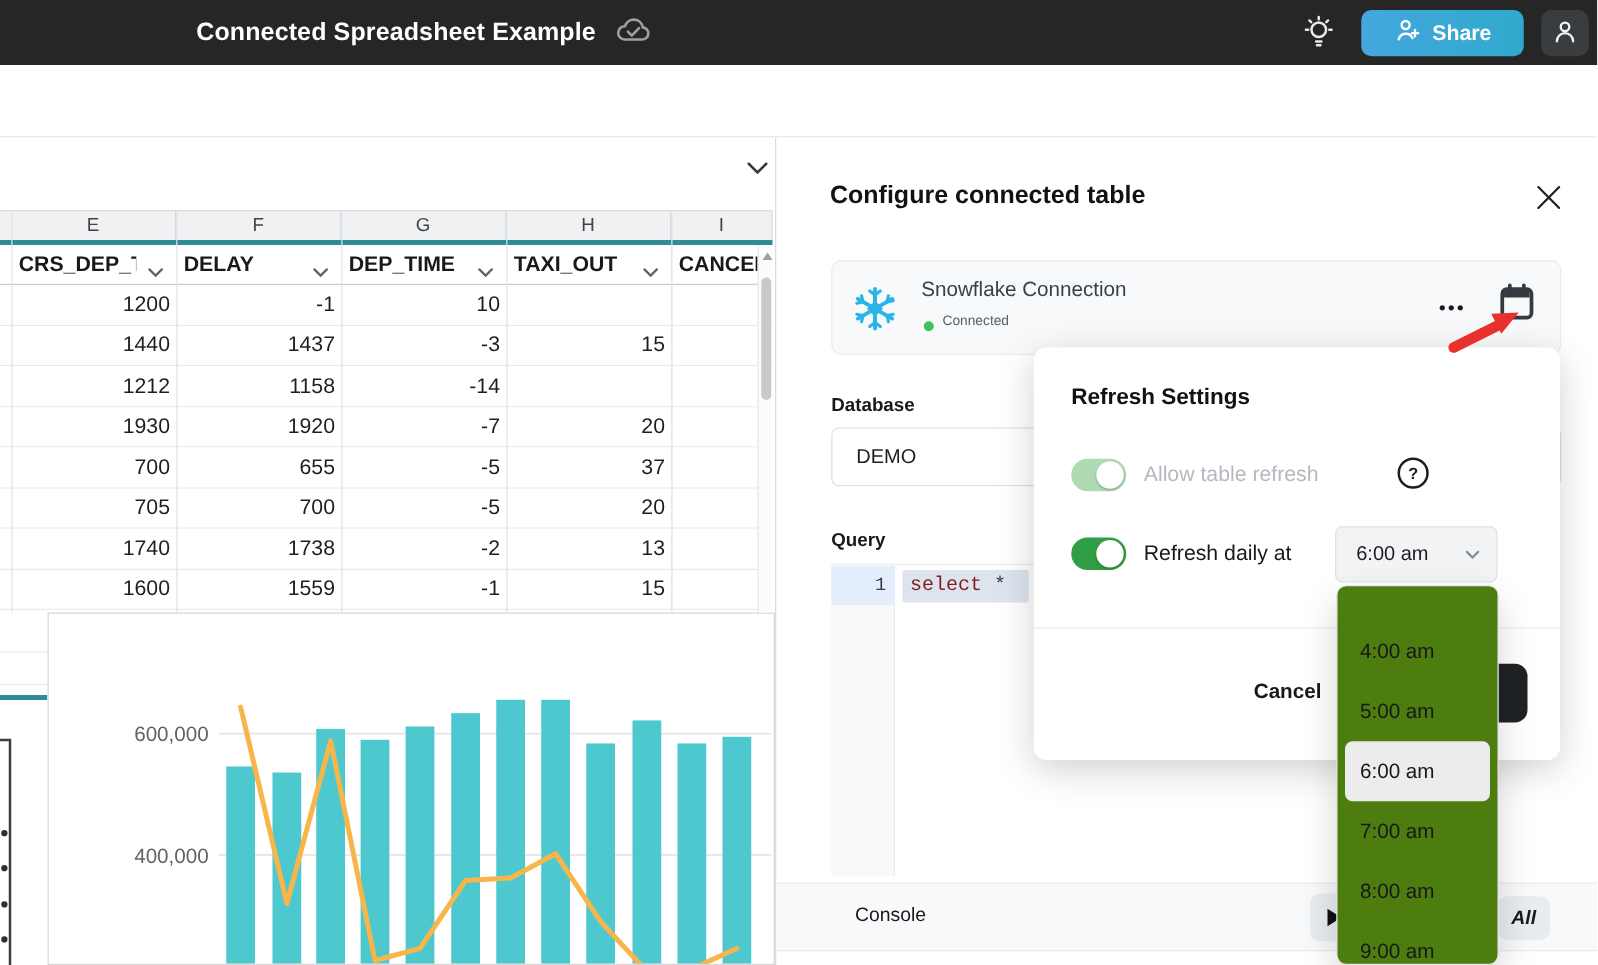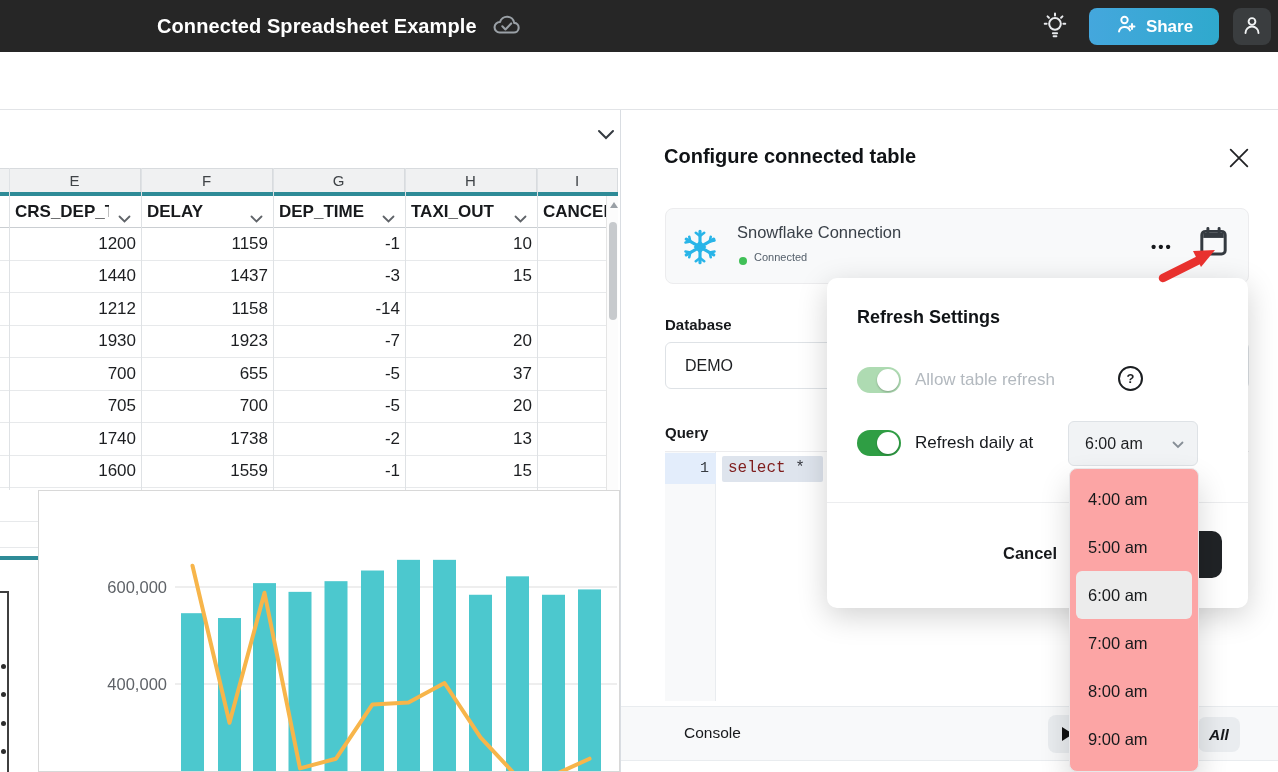--- a/index.html
+++ b/index.html
@@ -101,22 +101,22 @@
   .help { position:absolute; left:291px; top:88px; width:25px; height:25px; border:2px solid #1b1e21; border-radius:50%;
           display:flex; align-items:center; justify-content:center; font-size:13px; font-weight:700; color:#1b1e21; cursor:pointer; }
   .time-select { position:absolute; left:241px; top:143px; width:130px; height:45px; background:#f1f3f5; border:1px solid #dee2e6;
                  border-radius:6px; display:flex; align-items:center; justify-content:space-between; padding:0 13px 0 16px;
                  font-size:16px; color:#1c1e21; cursor:pointer; }
   .pop-div { position:absolute; left:0; top:224px; width:421px; height:1px; background:#ecedef; }
   .cancel-btn { position:absolute; left:176px; top:266px; font-size:16.5px; font-weight:600; color:#17191c; background:none; border:none; cursor:pointer; }
   .dark-btn { position:absolute; left:323px; top:253px; width:72px; height:47px; background:#202326; border:none; border-radius:10px; cursor:pointer; }
 
   
-  .dropdown { position:absolute; left:1069px; top:468px; width:130px; height:304px; background:#fca5a5; border:1px solid #e7e7e9;
-              border-radius:8px; box-shadow:0 14px 30px rgba(0,0,0,.16); z-index:60; padding-top:6px; overflow:hidden; }
+  .dropdown { position:absolute; left:1069px; top:468px; width:130px; height:304px; background:#4d7c0f; border:1px solid #e7e7e9;
+              border-radius:8px; box-shadow:0 14px 30px rgba(0,0,0,.16); z-index:60; padding-top:28px; overflow:hidden; }
   .opt { height:48px; display:flex; align-items:center; padding-left:18px; font-size:16.5px; color:#16191b; cursor:pointer; }
   .opt.sel { background:#ececec; border-radius:6px; margin:0 6px; padding-left:12px; }
 
   .overlay-svg { position:absolute; left:0; top:0; width:1278px; height:772px; z-index:70; pointer-events:none; }
 </style>
 </head>
 <body>
 
 <div class="app">
 
@@ -332,21 +332,20 @@
             </svg></span>
         </div>
         <div class="hcell" style="width: 81px;">
           <span class="hlabel">CANCEL</span>
         </div>
       </div>
     <div class="rows" id="data-rows">
         <div class="srow">
           <div class="ccell" style="width: 9px;"></div>
           <div class="ccell" style="width: 132px;">1200</div>
-          <div class="ccell" style="width: 132px;">1159</div>
           <div class="ccell" style="width: 132px;">-1</div>
           <div class="ccell" style="width: 132px;">10</div>
           <div class="ccell" style="width: 81px;"></div>
         </div>
         <div class="srow">
           <div class="ccell" style="width: 9px;"></div>
           <div class="ccell" style="width: 132px;">1440</div>
           <div class="ccell" style="width: 132px;">1437</div>
           <div class="ccell" style="width: 132px;">-3</div>
           <div class="ccell" style="width: 132px;">15</div>
@@ -355,21 +354,21 @@
         <div class="srow">
           <div class="ccell" style="width: 9px;"></div>
           <div class="ccell" style="width: 132px;">1212</div>
           <div class="ccell" style="width: 132px;">1158</div>
           <div class="ccell" style="width: 132px;">-14</div>
           <div class="ccell" style="width: 81px;"></div>
         </div>
         <div class="srow">
           <div class="ccell" style="width: 9px;"></div>
           <div class="ccell" style="width: 132px;">1930</div>
-          <div class="ccell" style="width: 132px;">1923</div>
+          <div class="ccell" style="width: 132px;">1920</div>
           <div class="ccell" style="width: 132px;">-7</div>
           <div class="ccell" style="width: 132px;">20</div>
           <div class="ccell" style="width: 81px;"></div>
         </div>
         <div class="srow">
           <div class="ccell" style="width: 9px;"></div>
           <div class="ccell" style="width: 132px;">700</div>
           <div class="ccell" style="width: 132px;">655</div>
           <div class="ccell" style="width: 132px;">-5</div>
           <div class="ccell" style="width: 132px;">37</div>

